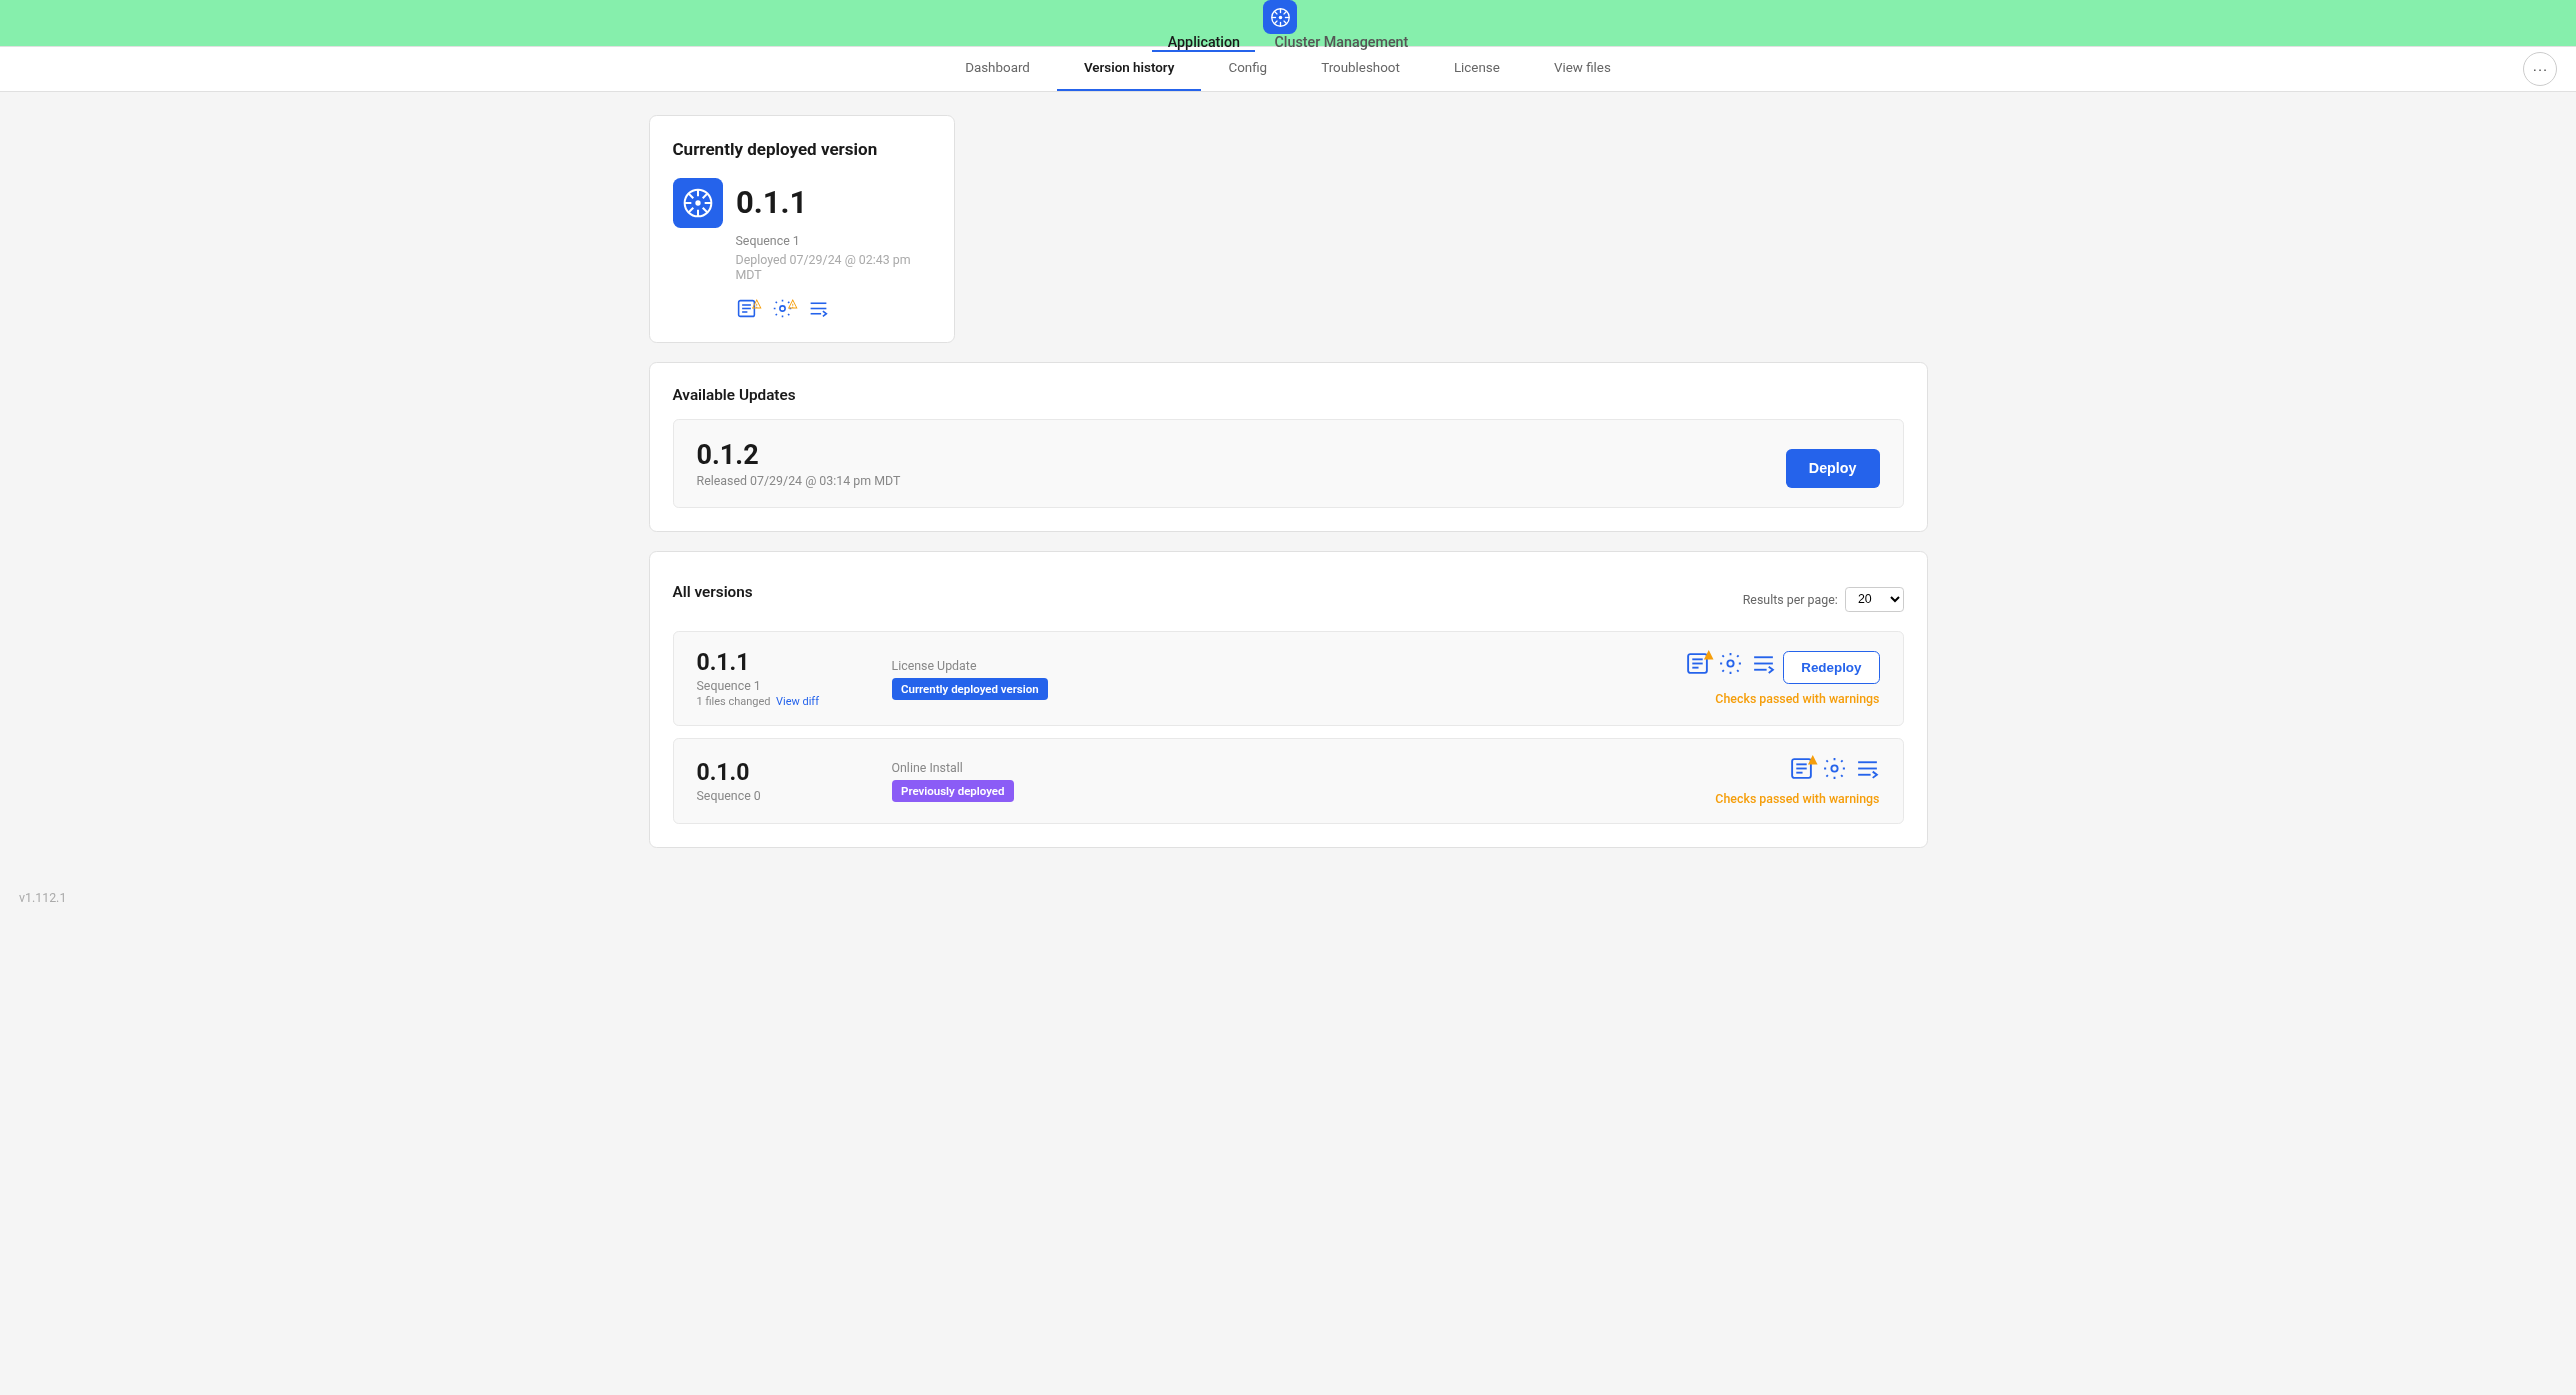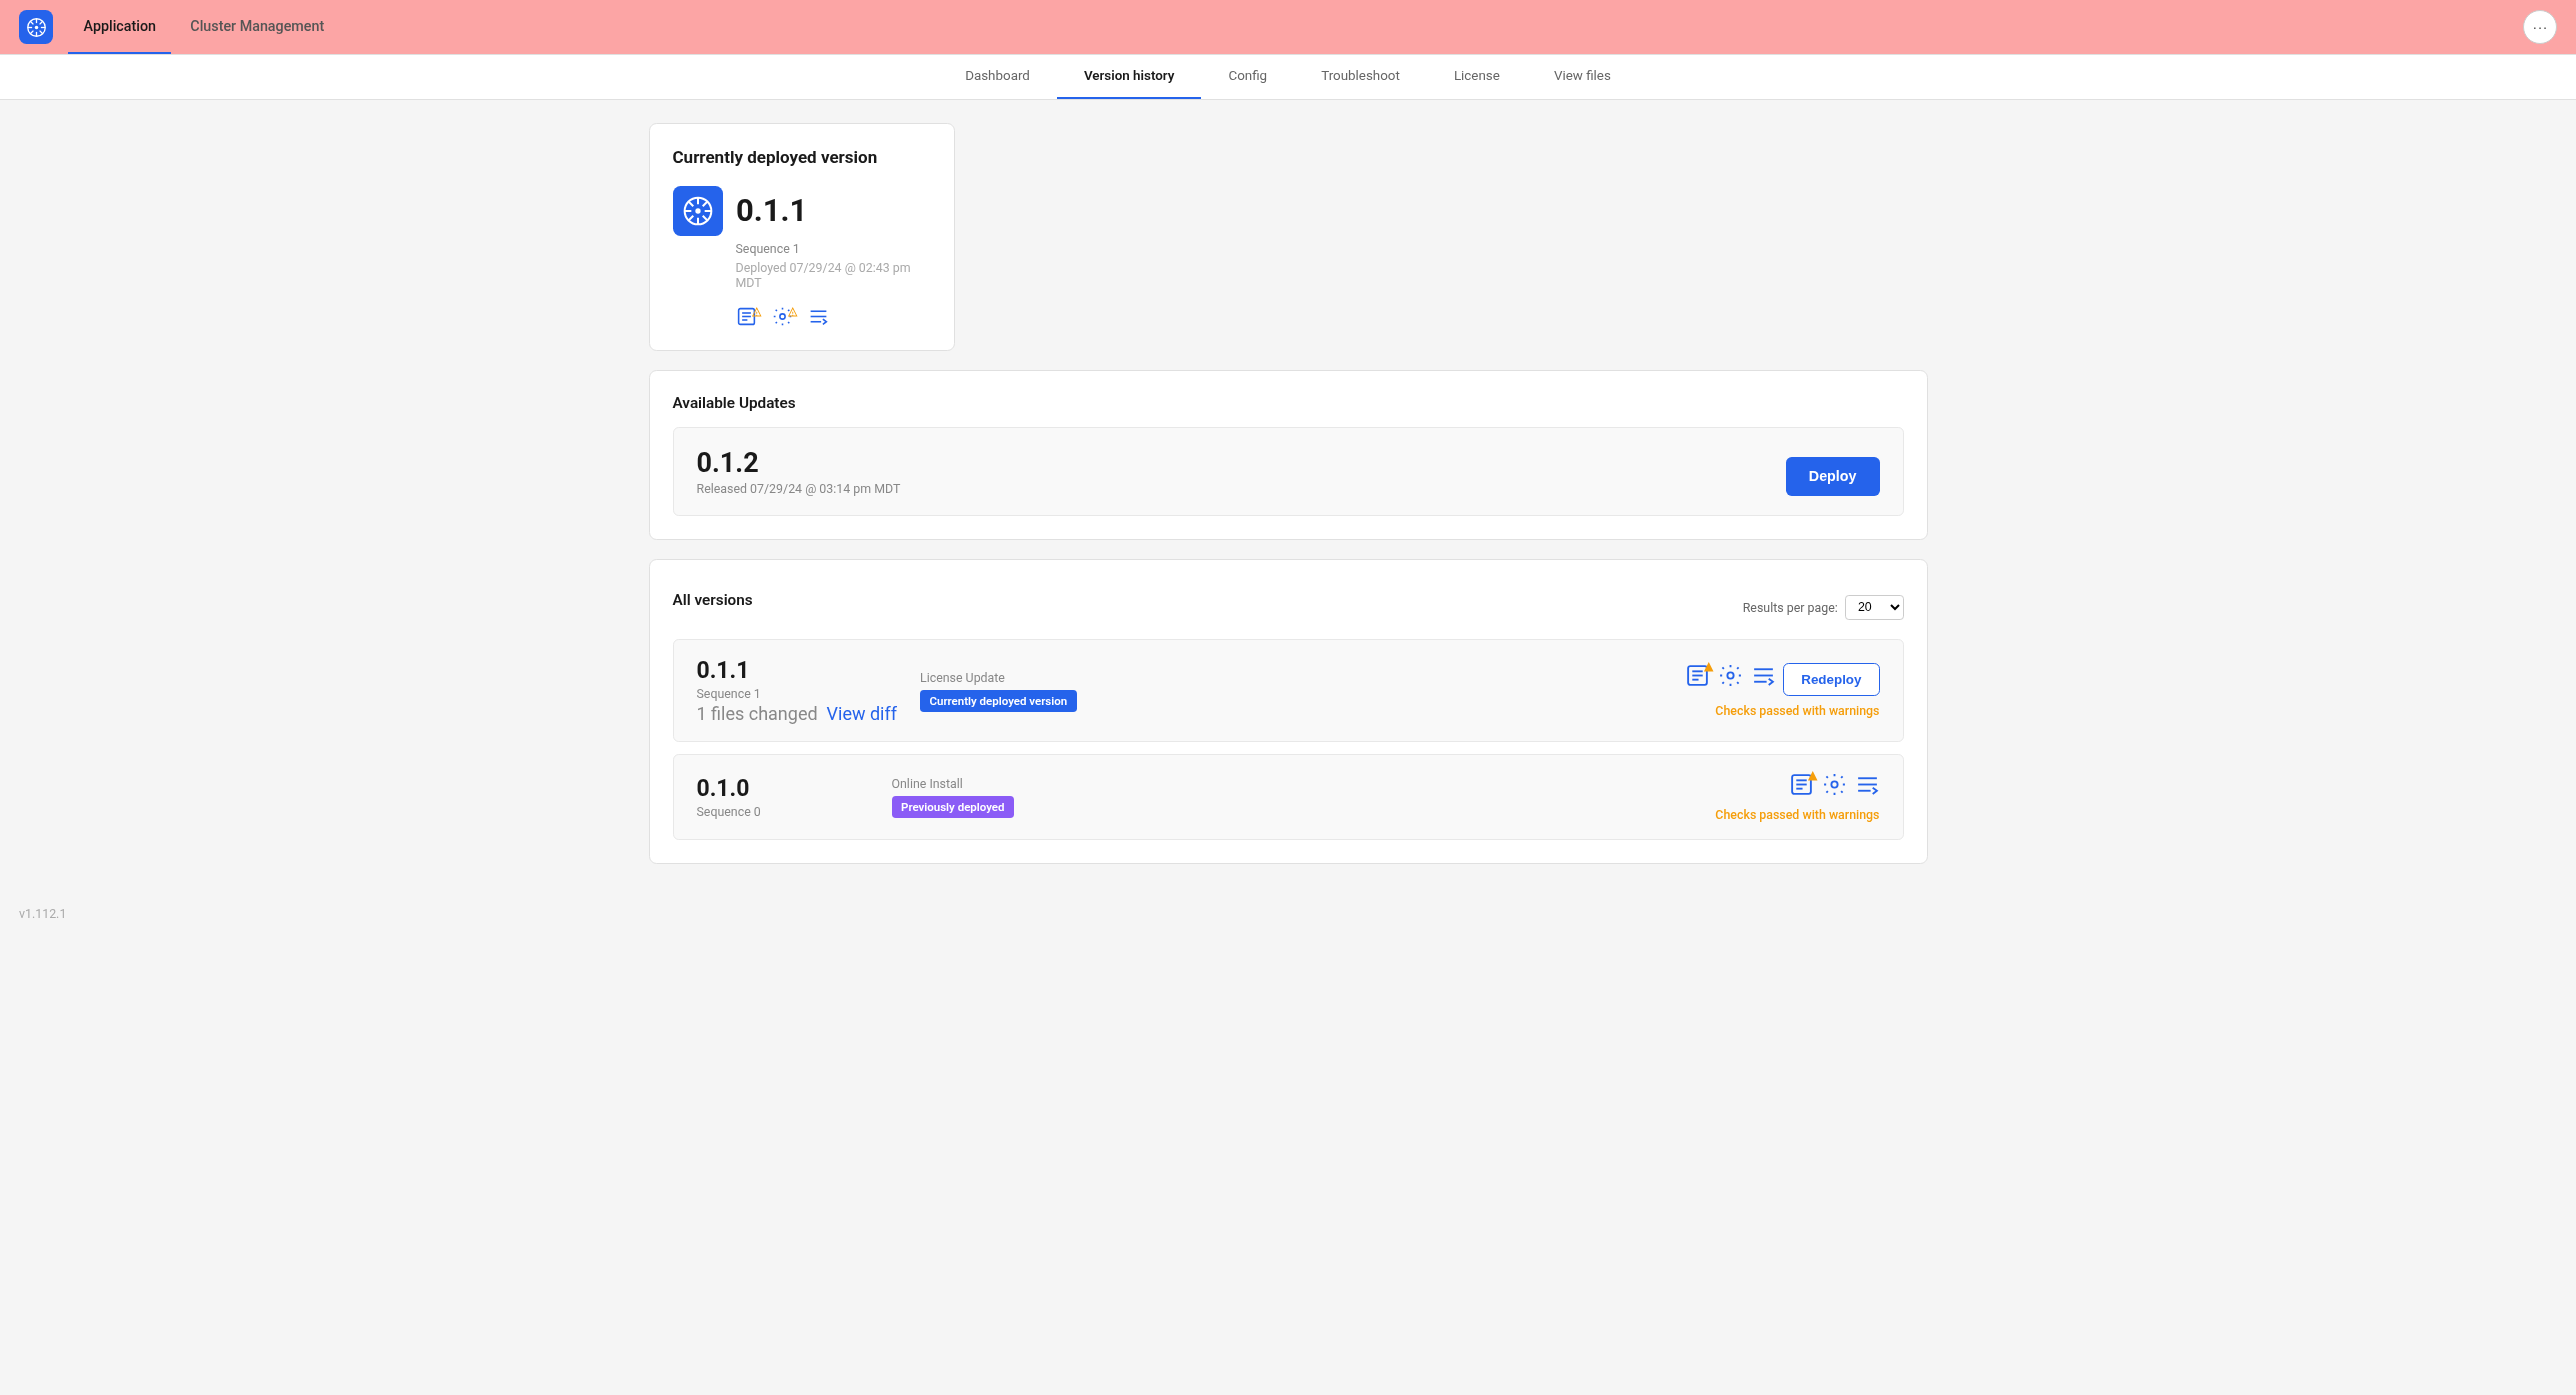--- a/index.html
+++ b/index.html
@@ -1,26 +1,27 @@
 <!DOCTYPE html>
 <html><head>
   <meta charset="utf-8">
   <style>
     * { box-sizing: border-box; margin: 0; padding: 0; }
     body { font-family: -apple-system, BlinkMacSystemFont, 'Segoe UI', Roboto, sans-serif; background: #f5f5f5; color: #333; font-size: 13.4px; }
 
     
     .top-nav {
-      background: #fca5a5;
+      background: #86efac;
       border-bottom: 1px solid #e0e0e0;
       display: flex;
       align-items: center;
       padding: 0 19px;
-      height: 55px;
+      height: 47px;
       position: relative;
+      flex-direction: column;
     }
     .logo-icon {
       width: 34px; height: 34px;
       background: #2563eb;
       border-radius: 7.6px;
       display: flex; align-items: center; justify-content: center;
       margin-right: 15.3px;
       flex-shrink: 0;
     }
     .logo-icon svg { width: 21px; height: 21px; fill: white; }
@@ -247,21 +248,21 @@
       font-size: 23px;
       font-weight: 700;
       color: #1a1a1a;
     }
     .version-row-seq {
       font-size: 12.4px;
       color: #888;
       margin-top: 1.9px;
     }
     .version-row-files {
-      font-size: 18px;
+      font-size: 11px;
       color: #888;
       margin-top: 1.9px;
     }
     .version-row-files a {
       color: #2563eb;
       text-decoration: none;
       cursor: pointer;
     }
     .version-row-middle {
       flex: 1;

